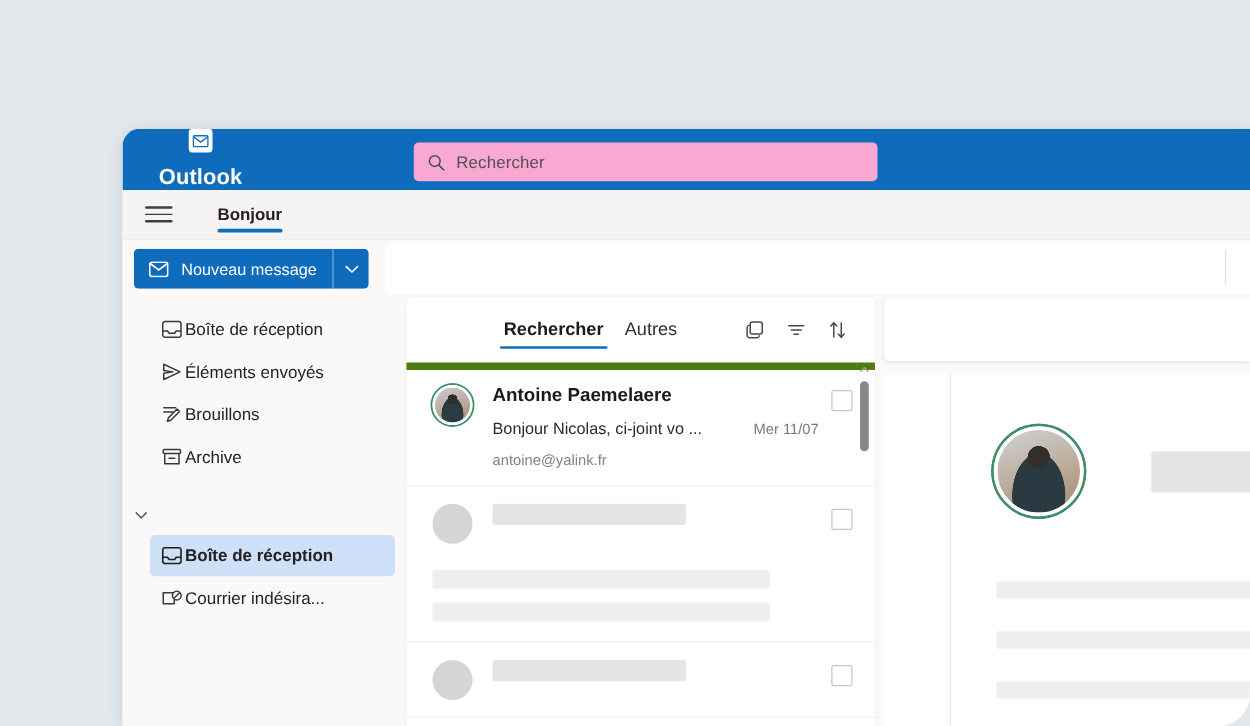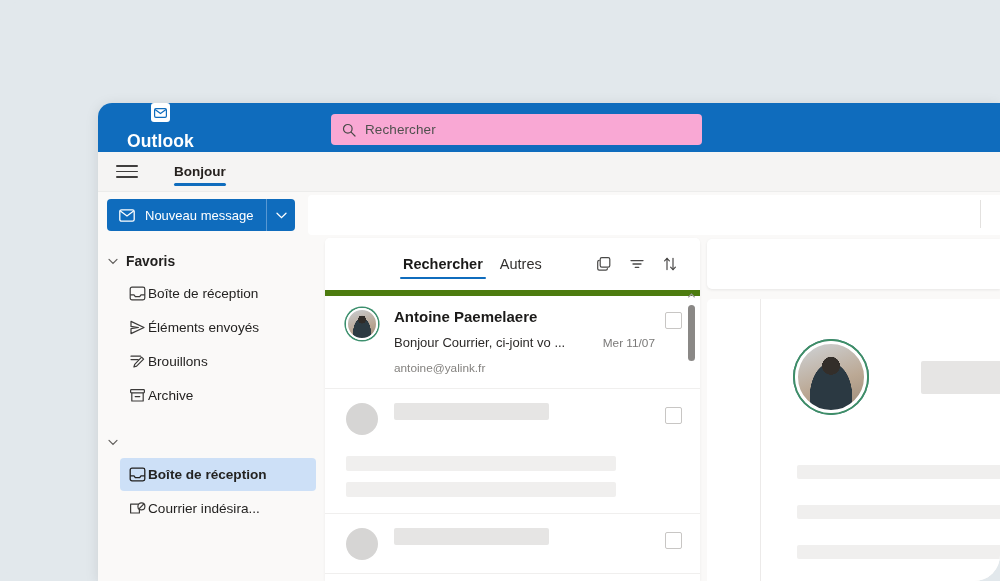--- a/index.html
+++ b/index.html
@@ -533,26 +533,20 @@
             <path d="M1 1.3 L5.5 5.6 L10 1.3" fill="none" stroke="#fff" stroke-width="1.3" stroke-linecap="round"></path>
           </svg>
         </div>
       </div>
     </div>
 
     <div class="bodyarea">
 
       <div class="sidebar">
 
-        <div class="sb-group-head">
-          <svg width="10" height="7" viewBox="0 0 10 7">
-            <path d="M1 1.3 L5 5.3 L9 1.3" fill="none" stroke="#605e5c" stroke-width="1.2" stroke-linecap="round"></path>
-          </svg>
-          <span class="label">Favoris</span>
-        </div>
 
         <div class="sb-item">
           <svg width="17" height="17" viewBox="0 0 17 17">
             <rect x="1.2" y="2.2" width="14.6" height="12.6" rx="1.8" fill="none" stroke="#3b3a39" stroke-width="1.2"></rect>
             <path d="M1.2 9.8 L5 9.8 L6.3 11.6 L10.7 11.6 L12 9.8 L15.8 9.8" fill="none" stroke="#3b3a39" stroke-width="1.2" stroke-linejoin="round"></path>
           </svg>
           <span class="label">Boîte de réception</span>
         </div>
 
         <div class="sb-item">
@@ -644,21 +638,21 @@
         </div>
 
         <div class="ml-rows">
 
           <div class="mrow selected">
             <div class="mrow-top">
               <div class="avatar-real"></div>
               <div class="mrow-body">
                 <div class="sender">Antoine Paemelaere</div>
                 <div class="preview-line">
-                  <div class="preview">Bonjour Courrier, ci-joint vo ...</div>
+                  <div class="preview">Bonjour Nicolas, ci-joint vo ...</div>
                   <div class="mdate">Mer 11/07</div>
                 </div>
                 <div class="memail">antoine@yalink.fr</div>
               </div>
               <div class="mcheck"></div>
             </div>
           </div>
 
           <div class="mrow" style="padding-top:14px;padding-bottom:16px;">
             <div class="mrow-top">

